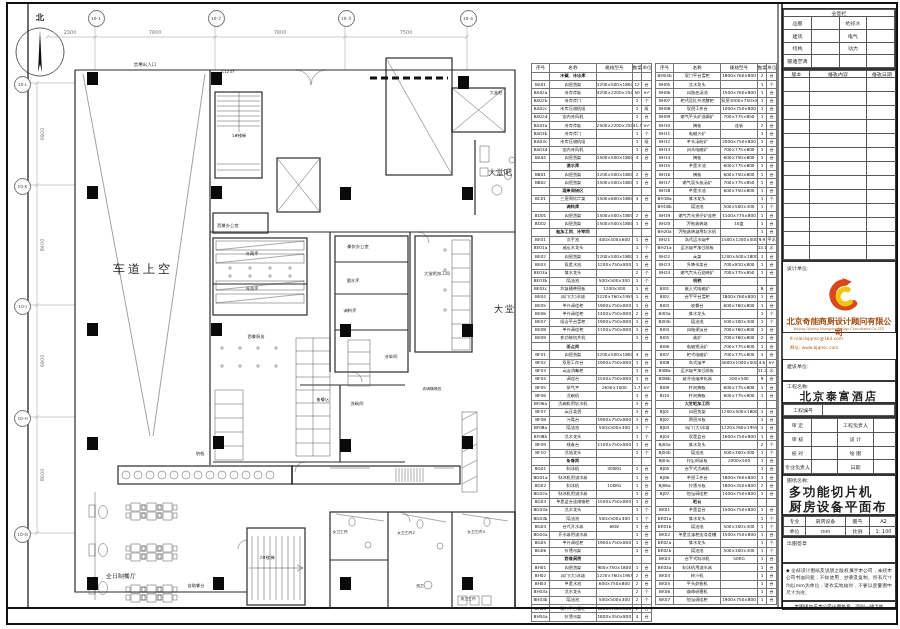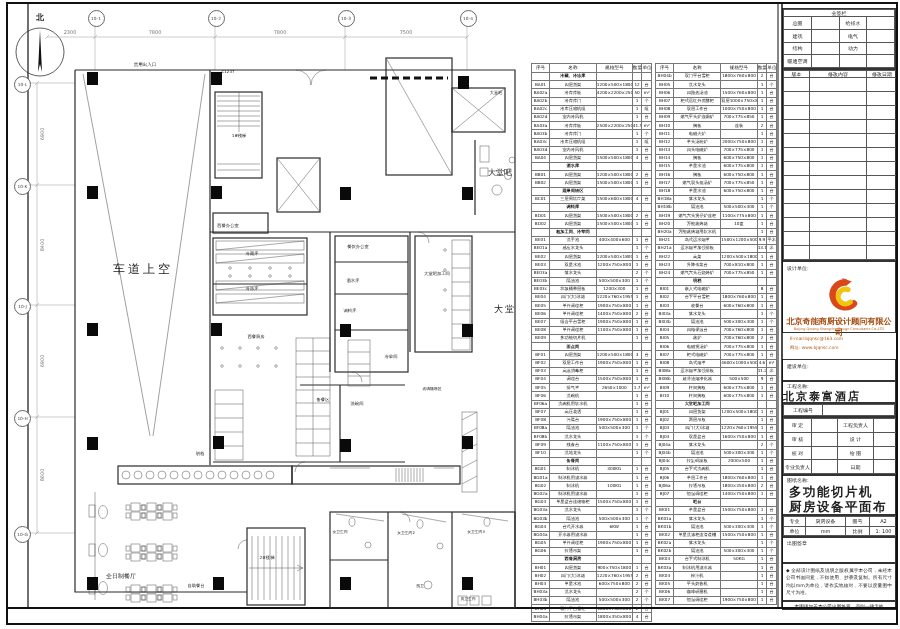--- a/index.html
+++ b/index.html
@@ -28,21 +28,21 @@
   
   #titleblock{position:absolute;left:782px;top:3px;width:115px;height:605px;}
   .tb-box{position:absolute;left:0;width:114px;border:1px solid #333;box-sizing:border-box;background:#fff;}
   .tb-table{border-collapse:collapse;table-layout:fixed;width:100%;}
   .tb-table td,.tb-table th{border:0.5px solid #555;font-size:5px;padding:0;text-align:center;
         white-space:nowrap;overflow:hidden;font-weight:normal;color:#222;}
   .lbl{position:absolute;font-size:5px;color:#222;}
   .company-cn{position:absolute;width:100%;text-align:center;font-size:8.1px;font-weight:bold;color:#a34a0e;}
   .company-en{position:absolute;width:100%;text-align:center;font-size:3.4px;color:#b4601a;}
   .company-line{position:absolute;left:7px;font-size:4.4px;color:#b4601a;}
-  .big-name{position:absolute;width:100%;text-align:left;font-size:11px;font-weight:bold;letter-spacing:2px;}
+  .big-name{position:absolute;width:100%;text-align:center;font-size:11px;font-weight:bold;letter-spacing:2px;}
   .draw-name{position:absolute;width:100%;text-align:left;padding-left:6px;font-size:12.5px;font-weight:bold;letter-spacing:1.5px;box-sizing:border-box;}
   .notes{position:absolute;left:3px;right:3px;font-size:4.7px;line-height:1.55;color:#222;text-align:justify;}
   .note-bottom{position:absolute;width:100%;text-align:center;font-size:4.7px;color:#222;}
 </style>
 </head>
 <body>
 
 <div id="sheet">
 
   <svg class="abs" style="left:0;top:0;z-index:1" width="900" height="629">

